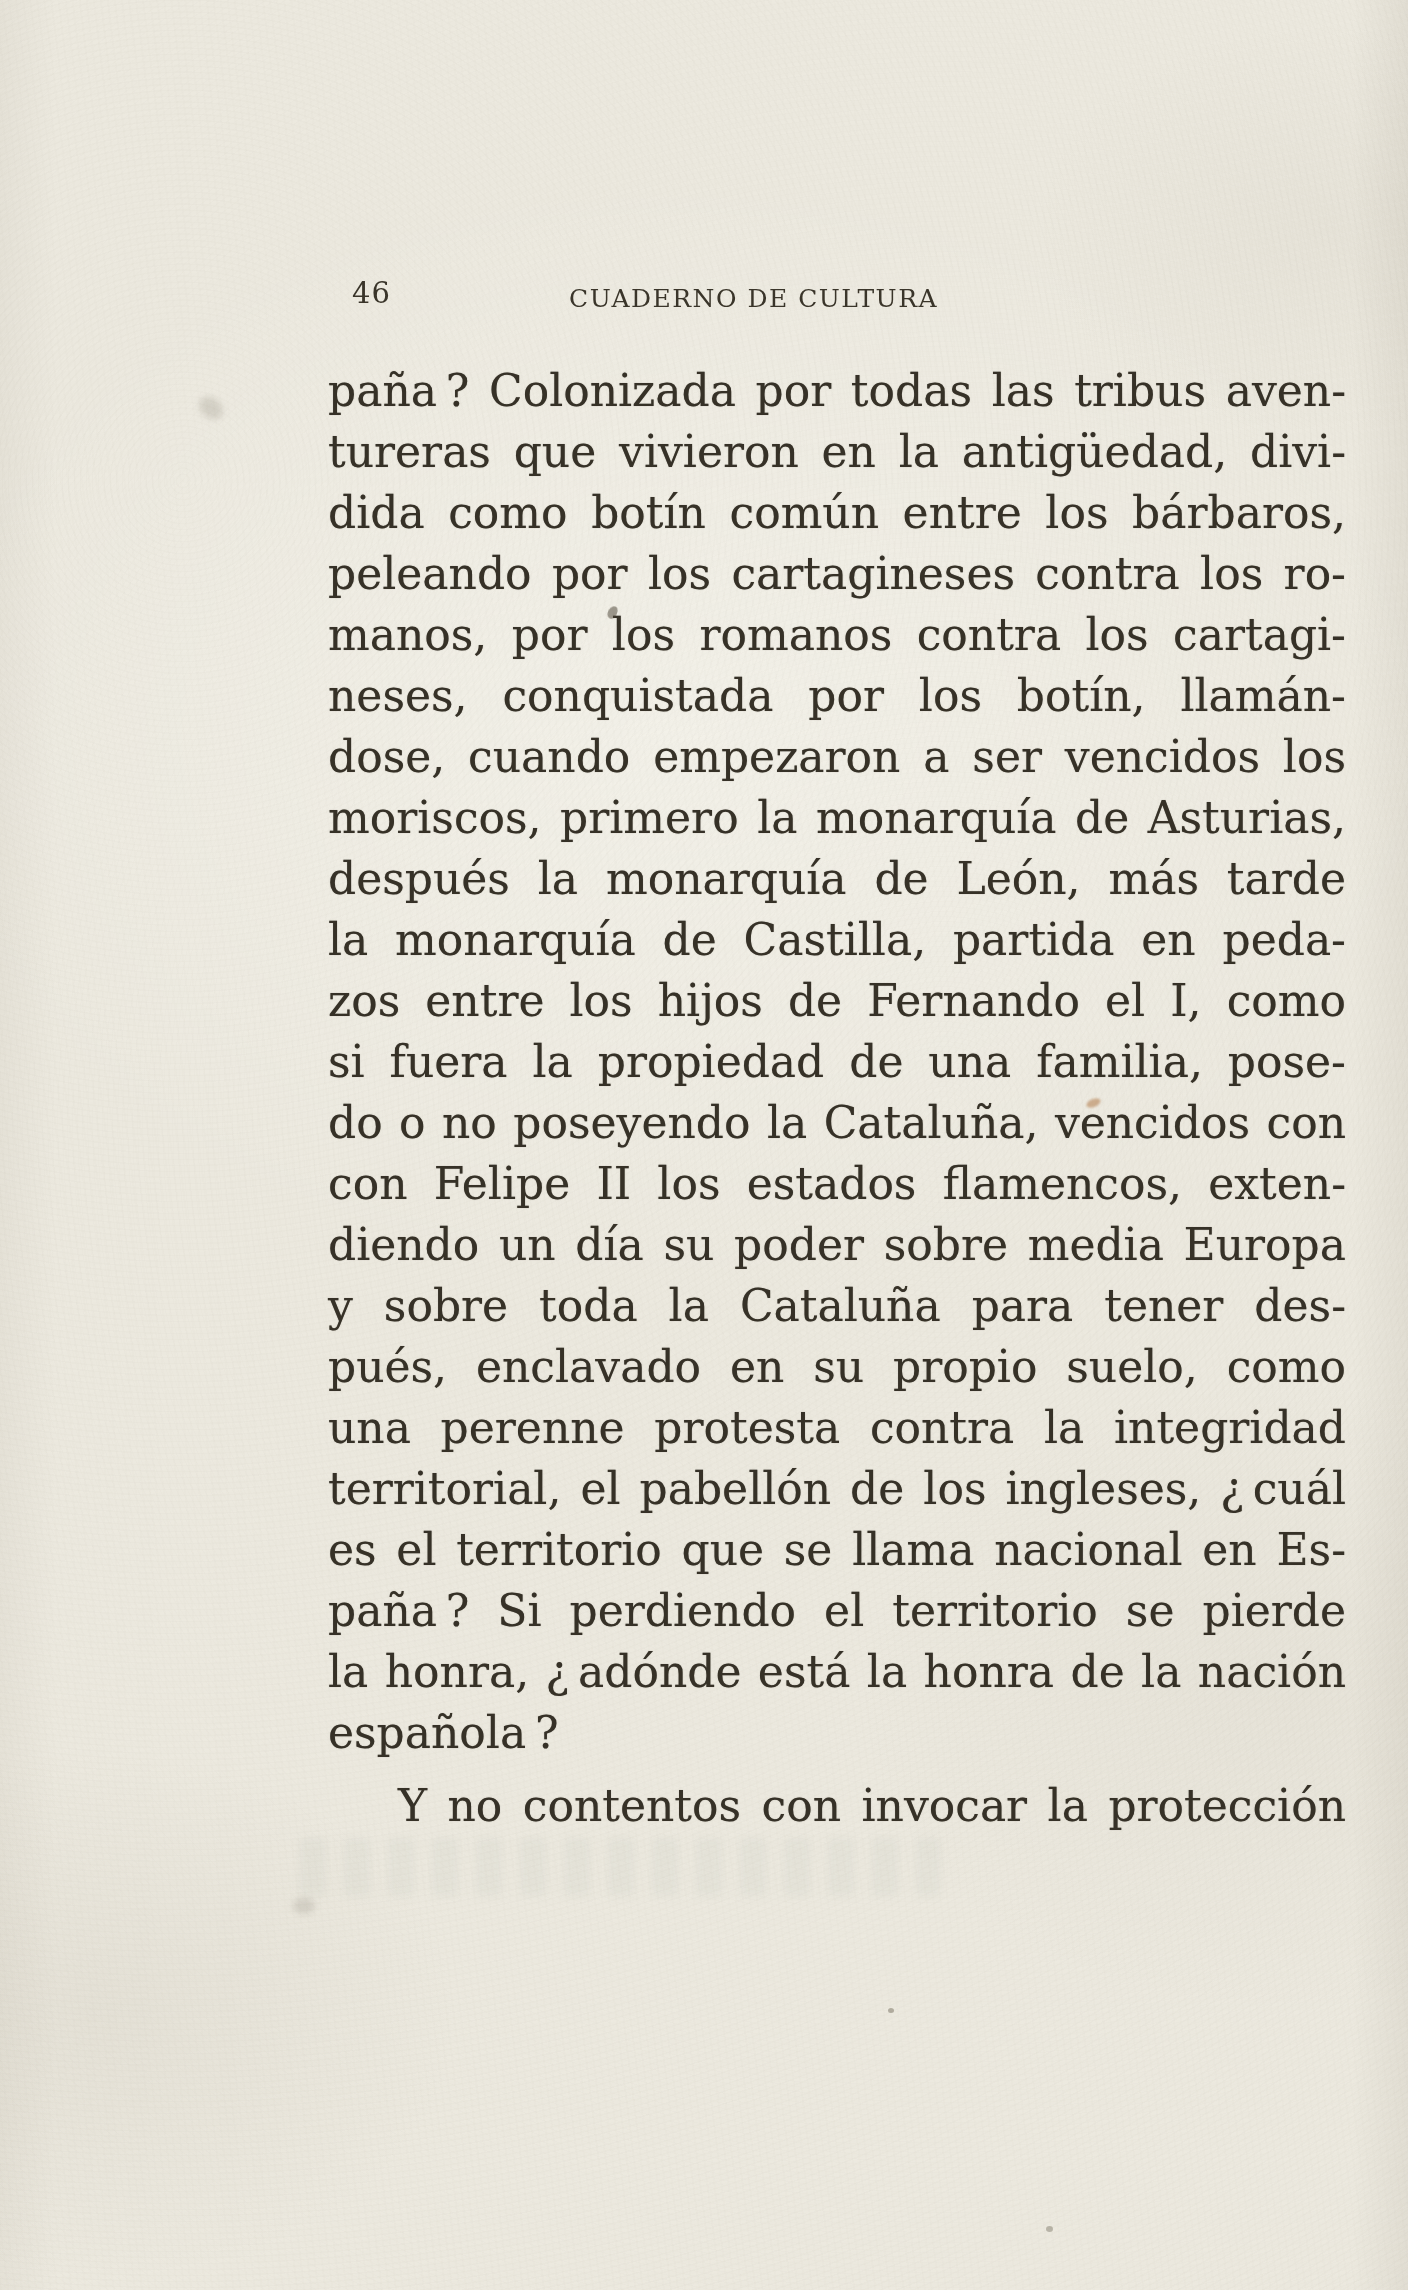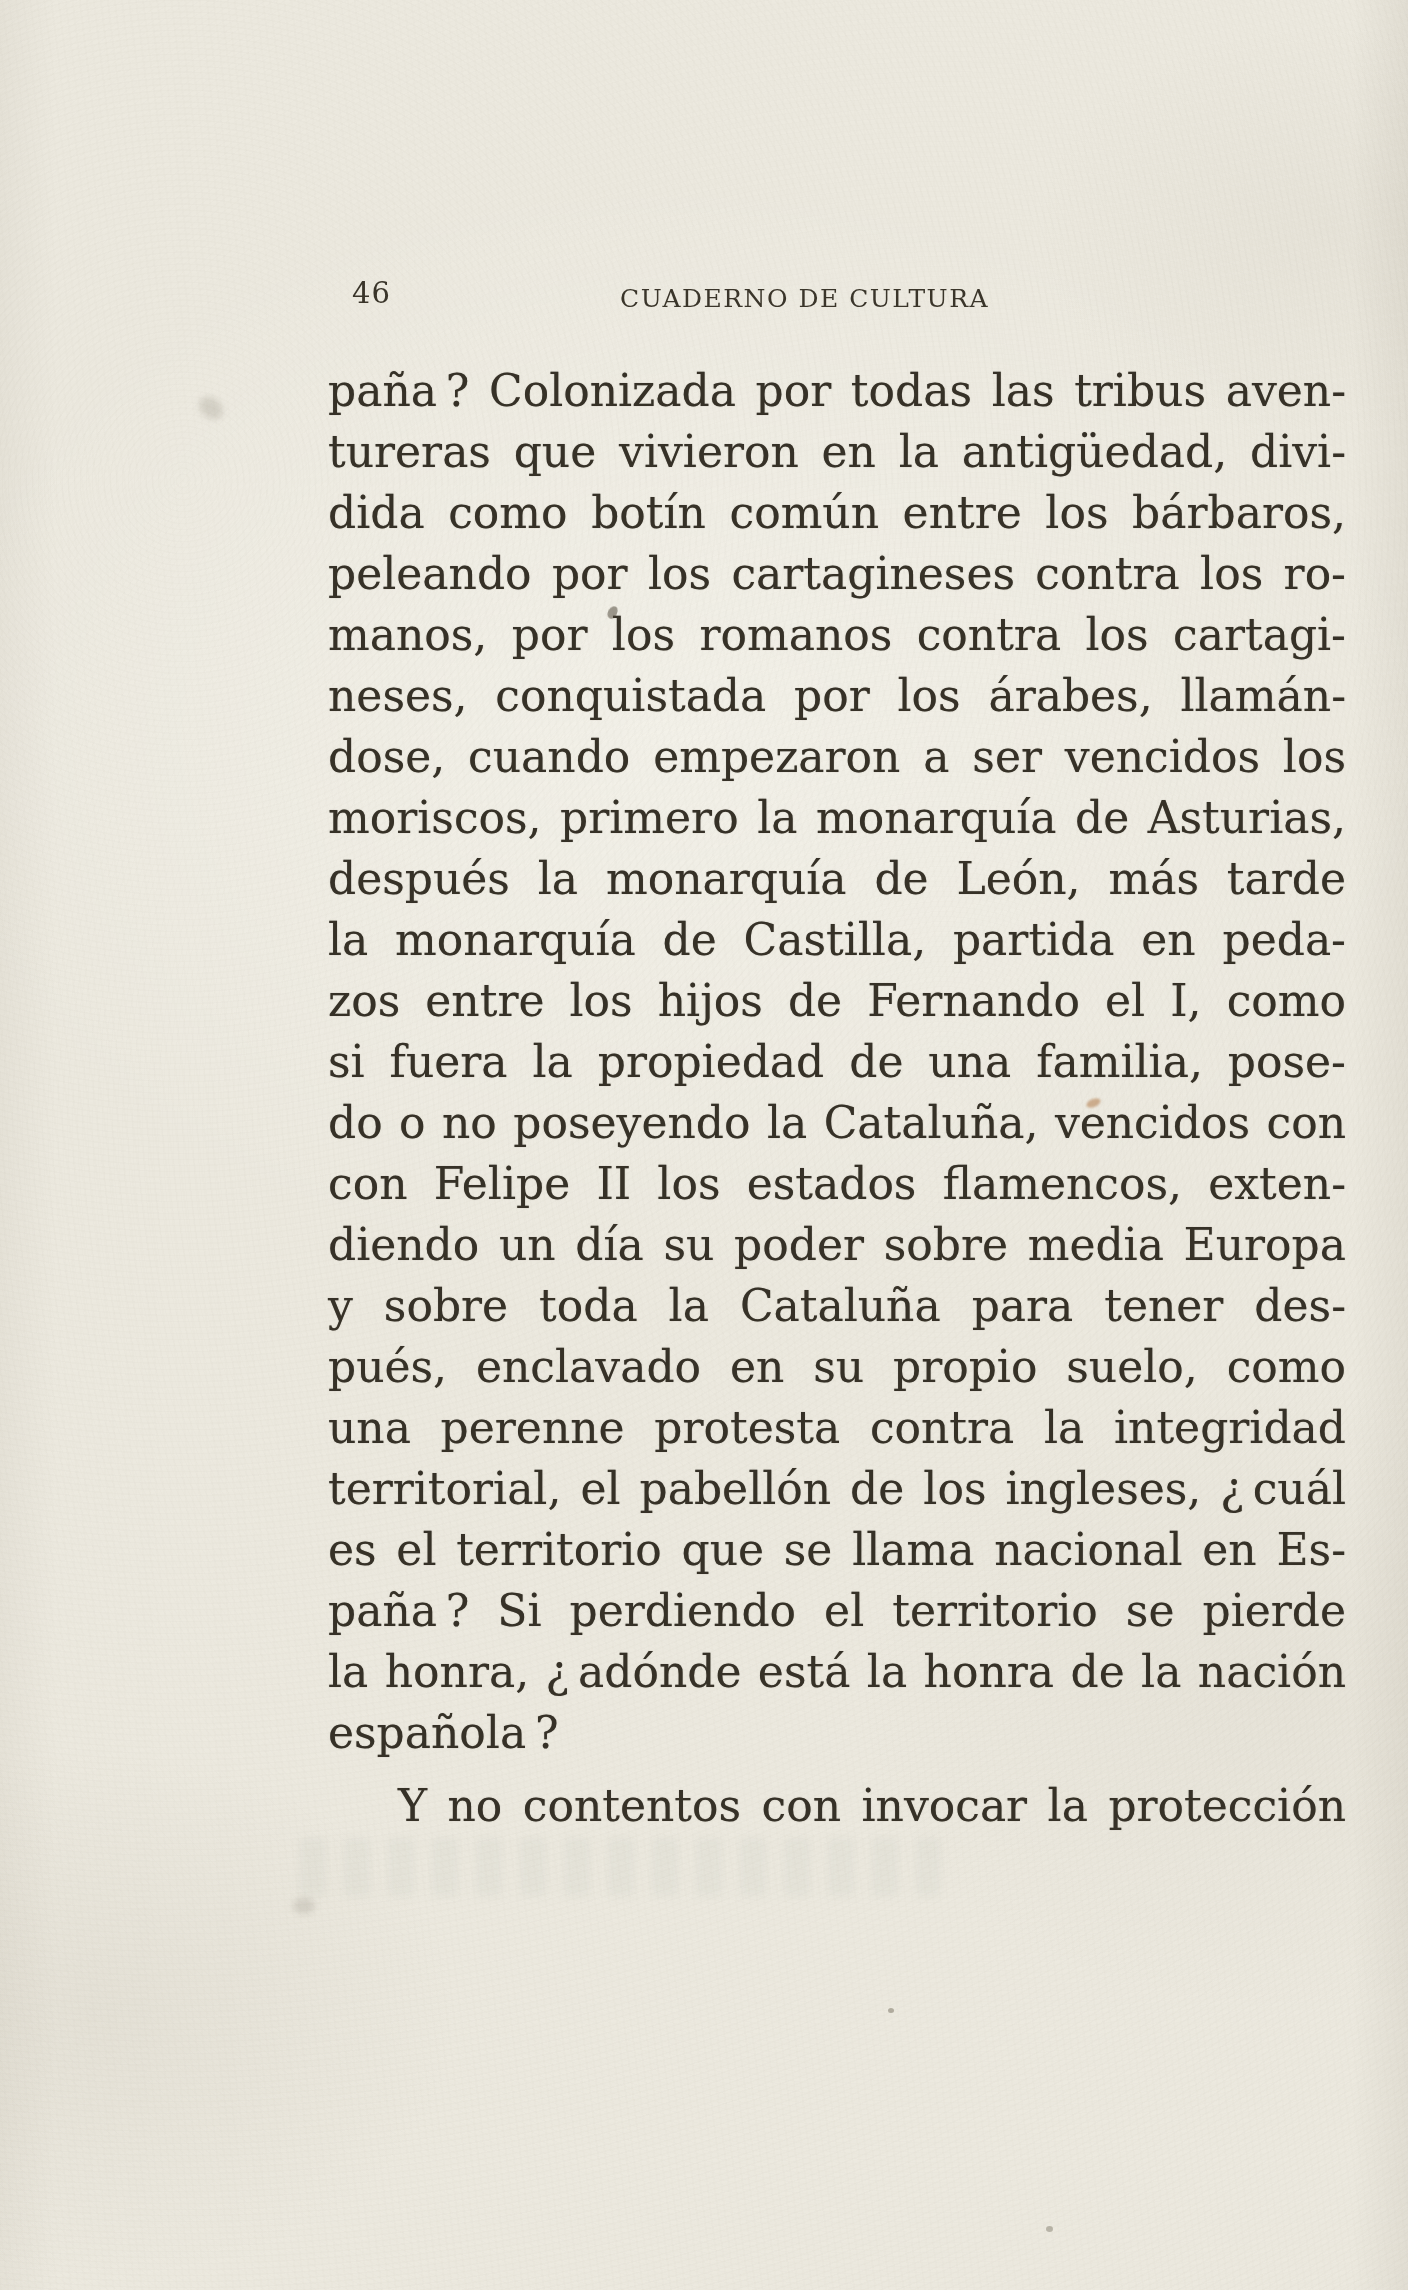--- a/index.html
+++ b/index.html
@@ -28,21 +28,21 @@
       repeating-radial-gradient(circle at 13% 21%, rgba(118,108,88,0.028) 0 1.5px, transparent 1.5px 6px),
       repeating-radial-gradient(circle at 67% 49%, rgba(118,108,88,0.022) 0 1px, transparent 1px 5px),
       repeating-linear-gradient(83deg, rgba(130,120,100,0.018) 0 2px, transparent 2px 7px),
       repeating-linear-gradient(171deg, rgba(255,255,250,0.03) 0 3px, transparent 3px 11px);
   }
   .page-number{
     position:absolute;left:328px;top:279px;
     font-size:29px;line-height:1;letter-spacing:1px;color:#3a352a;margin-left:24px;
   }
   .running-title{
-    position:absolute;left:620px;top:286px;
+    position:absolute;left:569px;top:286px;
     font-size:25px;line-height:1;letter-spacing:1.5px;color:#3a352a;
   }
   .body-text{
     position:absolute;left:328px;top:360px;width:1018px;
     font-size:44px;line-height:61px;
     text-shadow:0 0 0.8px rgba(54,49,39,0.5);
   }
   .line{text-align:justify;text-align-last:justify;}
   .line.unjust{text-align-last:left;}
   
@@ -73,21 +73,21 @@
     <span class="running-title">CUADERNO DE CULTURA</span>
   </header>
 
   <main class="body-text">
       <div class="paragraph">
         <div class="line">paña ? Colonizada por todas las tribus aven-</div>
         <div class="line">tureras que vivieron en la antigüedad, divi-</div>
         <div class="line">dida como botín común entre los bárbaros,</div>
         <div class="line">peleando por los cartagineses contra los ro-</div>
         <div class="line">manos, por los romanos contra los cartagi-</div>
-        <div class="line">neses, conquistada por los árabes, llamán-</div>
+        <div class="line">neses, conquistada por los botín, llamán-</div>
         <div class="line">dose, cuando empezaron a ser vencidos los</div>
         <div class="line">moriscos, primero la monarquía de Asturias,</div>
         <div class="line">después la monarquía de León, más tarde</div>
         <div class="line">la monarquía de Castilla, partida en peda-</div>
         <div class="line">zos entre los hijos de Fernando el I, como</div>
         <div class="line">si fuera la propiedad de una familia, pose-</div>
         <div class="line">do o no poseyendo la Cataluña, vencidos con</div>
         <div class="line">con Felipe II los estados flamencos, exten-</div>
         <div class="line">diendo un día su poder sobre media Europa</div>
         <div class="line">y sobre toda la Cataluña para tener des-</div>

